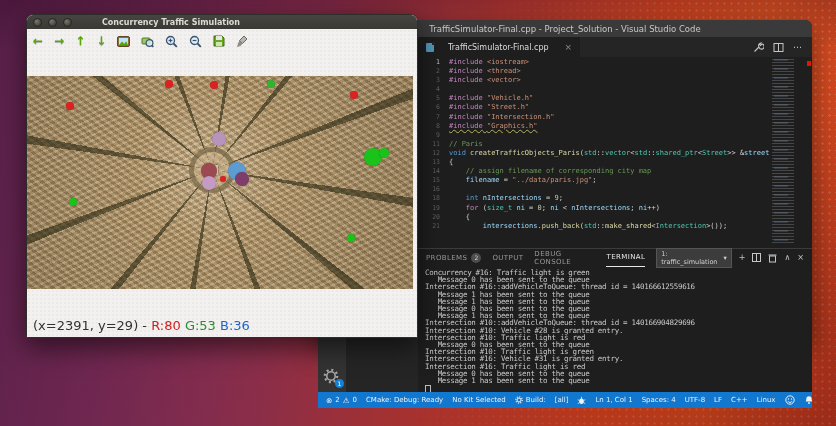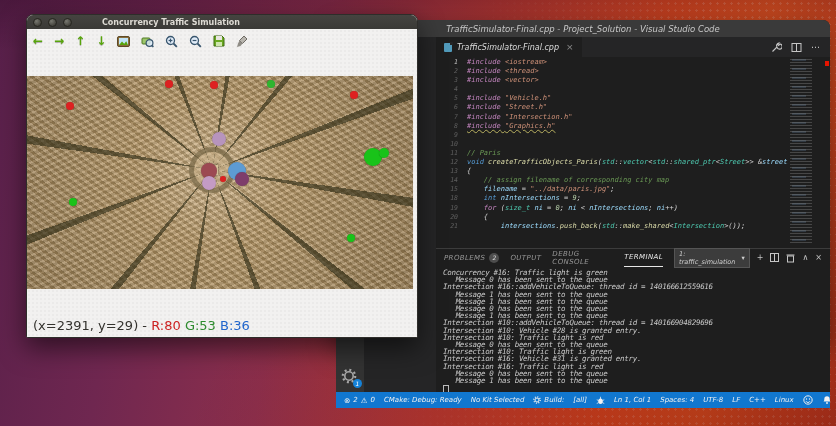--- a/index.html
+++ b/index.html
@@ -10,31 +10,31 @@
          background-image:radial-gradient(rgba(255,255,255,.16) 1px,transparent 1.4px);
          background-size:7px 7px;
          -webkit-mask-image:linear-gradient(100deg,transparent 52%,#000 78%);
          mask-image:linear-gradient(100deg,transparent 52%,#000 78%);}
   #stage::after{content:"";position:absolute;inset:0;
          background:radial-gradient(ellipse at 95% 115%,rgba(90,10,10,.45),transparent 55%),
                     linear-gradient(to bottom,rgba(30,0,20,.25),transparent 12%);}
   .win{position:absolute;box-shadow:0 10px 26px rgba(0,0,0,.55);}
 
   
-  #vscode{left:336px;top:20px;width:494px;height:320px;z-index:1;border-radius:7px 7px 0 0;background:#1e1e1e;font-style:italic;}
+  #vscode{left:318px;top:20px;width:494px;height:320px;z-index:1;border-radius:7px 7px 0 0;background:#1e1e1e;}
   .vs-titlebar{height:17px;background:#3a3a3a;border-radius:7px 7px 0 0;display:flex;align-items:center;justify-content:center;}
   .vs-title{font-size:8.5px;color:#c8c8c8;white-space:nowrap;overflow:hidden;}
   .vs-body{display:flex;height:355px;}
   .activitybar{width:28px;background:#333333;position:relative;}
   .manage-wrap{position:absolute;bottom:6px;left:5px;width:18px;height:18px;}
   .manage-badge{position:absolute;right:-3px;bottom:-2px;width:9px;height:9px;border-radius:50%;background:#1582d8;color:#fff;font-size:6px;line-height:9px;text-align:center;}
   .sidebar{width:72px;background:#252526;}
   .editorcol{flex:1;display:flex;flex-direction:column;background:#1e1e1e;min-width:0;}
   .tabbar{height:20px;background:#252526;display:flex;align-items:stretch;}
-  .tab{display:flex;align-items:center;background:#1e1e1e;padding:0 8px;gap:5px;}
+  .tab{display:flex;align-items:center;background:#1e1e1e;padding:0 8px;gap:14px;}
   .cpp-icon{width:8px;height:9px;background:#519aba;border-radius:1px;position:relative;}
   .cpp-icon::after{content:"";position:absolute;right:-1px;top:-1px;width:3px;height:3px;background:#252526;}
   .tab-label{font-size:8px;color:#dcdcdc;white-space:nowrap;}
   .tab-close{font-size:9px;color:#8a8a8a;margin-left:2px;}
   .tab-actions{margin-left:auto;display:flex;align-items:center;gap:9px;padding-right:9px;color:#c5c5c5;}
   .tab-actions .glyph{font-size:9px;letter-spacing:1px;}
   .editor{position:relative;height:191px;display:flex;overflow:hidden;}
   .gutter-code{flex:1;overflow:hidden;padding-top:1px;}
   .code-line{display:flex;height:9.1px;line-height:9.1px;font-family:"DejaVu Sans Mono",monospace;font-size:7px;white-space:pre;}
   .ln{width:22px;text-align:right;color:#5f5f5f;flex:none;padding-right:9px;font-size:6.5px;}
@@ -157,26 +157,26 @@
           <div class="gutter-code">
               <div class="code-line"><span class="ln">1</span><span class="lt"><span class="c-pp">#include</span><span class="c-pl"> </span><span class="c-str">&lt;iostream&gt;</span></span></div>
               <div class="code-line"><span class="ln">2</span><span class="lt"><span class="c-pp">#include</span><span class="c-pl"> </span><span class="c-str">&lt;thread&gt;</span></span></div>
               <div class="code-line"><span class="ln">3</span><span class="lt"><span class="c-pp">#include</span><span class="c-pl"> </span><span class="c-str">&lt;vector&gt;</span></span></div>
               <div class="code-line"><span class="ln">4</span><span class="lt"></span></div>
               <div class="code-line"><span class="ln">5</span><span class="lt"><span class="c-pp">#include</span><span class="c-pl"> </span><span class="c-str">"Vehicle.h"</span></span></div>
               <div class="code-line"><span class="ln">6</span><span class="lt"><span class="c-pp">#include</span><span class="c-pl"> </span><span class="c-str">"Street.h"</span></span></div>
               <div class="code-line"><span class="ln">7</span><span class="lt"><span class="c-pp">#include</span><span class="c-pl"> </span><span class="c-str">"Intersection.h"</span></span></div>
               <div class="code-line"><span class="ln">8</span><span class="lt"><span class="c-pp sq">#include</span><span class="c-pl sq"> </span><span class="c-str sq">"Graphics.h"</span></span></div>
               <div class="code-line"><span class="ln">9</span><span class="lt"></span></div>
-              <div class="code-line"><span class="ln">10</span><span class="lt"></span></div>
               <div class="code-line"><span class="ln">11</span><span class="lt"><span class="c-cmt">// Paris</span></span></div>
               <div class="code-line"><span class="ln">12</span><span class="lt"><span class="c-kw">void</span><span class="c-pl"> </span><span class="c-fn">createTrafficObjects_Paris</span><span class="c-pl">(</span><span class="c-ty">std</span><span class="c-pl">::</span><span class="c-ty">vector</span><span class="c-pl">&lt;</span><span class="c-ty">std</span><span class="c-pl">::</span><span class="c-ty">shared_ptr</span><span class="c-pl">&lt;</span><span class="c-ty">Street</span><span class="c-pl">&gt;&gt; &amp;</span><span class="c-var">streets</span></span></div>
               <div class="code-line"><span class="ln">13</span><span class="lt"><span class="c-pl">{</span></span></div>
               <div class="code-line"><span class="ln">14</span><span class="lt"><span class="c-pl">    </span><span class="c-cmt">// assign filename of corresponding city map</span></span></div>
               <div class="code-line"><span class="ln">15</span><span class="lt"><span class="c-pl">    </span><span class="c-var">filename</span><span class="c-pl"> = </span><span class="c-str">"../data/paris.jpg"</span><span class="c-pl">;</span></span></div>
+              <div class="code-line"><span class="ln">16</span><span class="lt"></span></div>
               <div class="code-line"><span class="ln">18</span><span class="lt"><span class="c-pl">    </span><span class="c-kw">int</span><span class="c-pl"> </span><span class="c-var">nIntersections</span><span class="c-pl"> = </span><span class="c-num">9</span><span class="c-pl">;</span></span></div>
               <div class="code-line"><span class="ln">19</span><span class="lt"><span class="c-pl">    </span><span class="c-ctl">for</span><span class="c-pl"> (</span><span class="c-ty">size_t</span><span class="c-pl"> </span><span class="c-var">ni</span><span class="c-pl"> = </span><span class="c-num">0</span><span class="c-pl">; </span><span class="c-var">ni</span><span class="c-pl"> &lt; </span><span class="c-var">nIntersections</span><span class="c-pl">; </span><span class="c-var">ni</span><span class="c-pl">++)</span></span></div>
               <div class="code-line"><span class="ln">20</span><span class="lt"><span class="c-pl">    {</span></span></div>
               <div class="code-line"><span class="ln">21</span><span class="lt"><span class="c-pl">        </span><span class="c-var">intersections</span><span class="c-pl">.</span><span class="c-fn">push_back</span><span class="c-pl">(</span><span class="c-ty">std</span><span class="c-pl">::</span><span class="c-fn">make_shared</span><span class="c-pl">&lt;</span><span class="c-ty">Intersection</span><span class="c-pl">&gt;());</span></span></div>
             </div>
           <div class="minimap"></div>
           <div class="ruler">
             <div class="ruler-error"></div>
           </div>
         </div>

